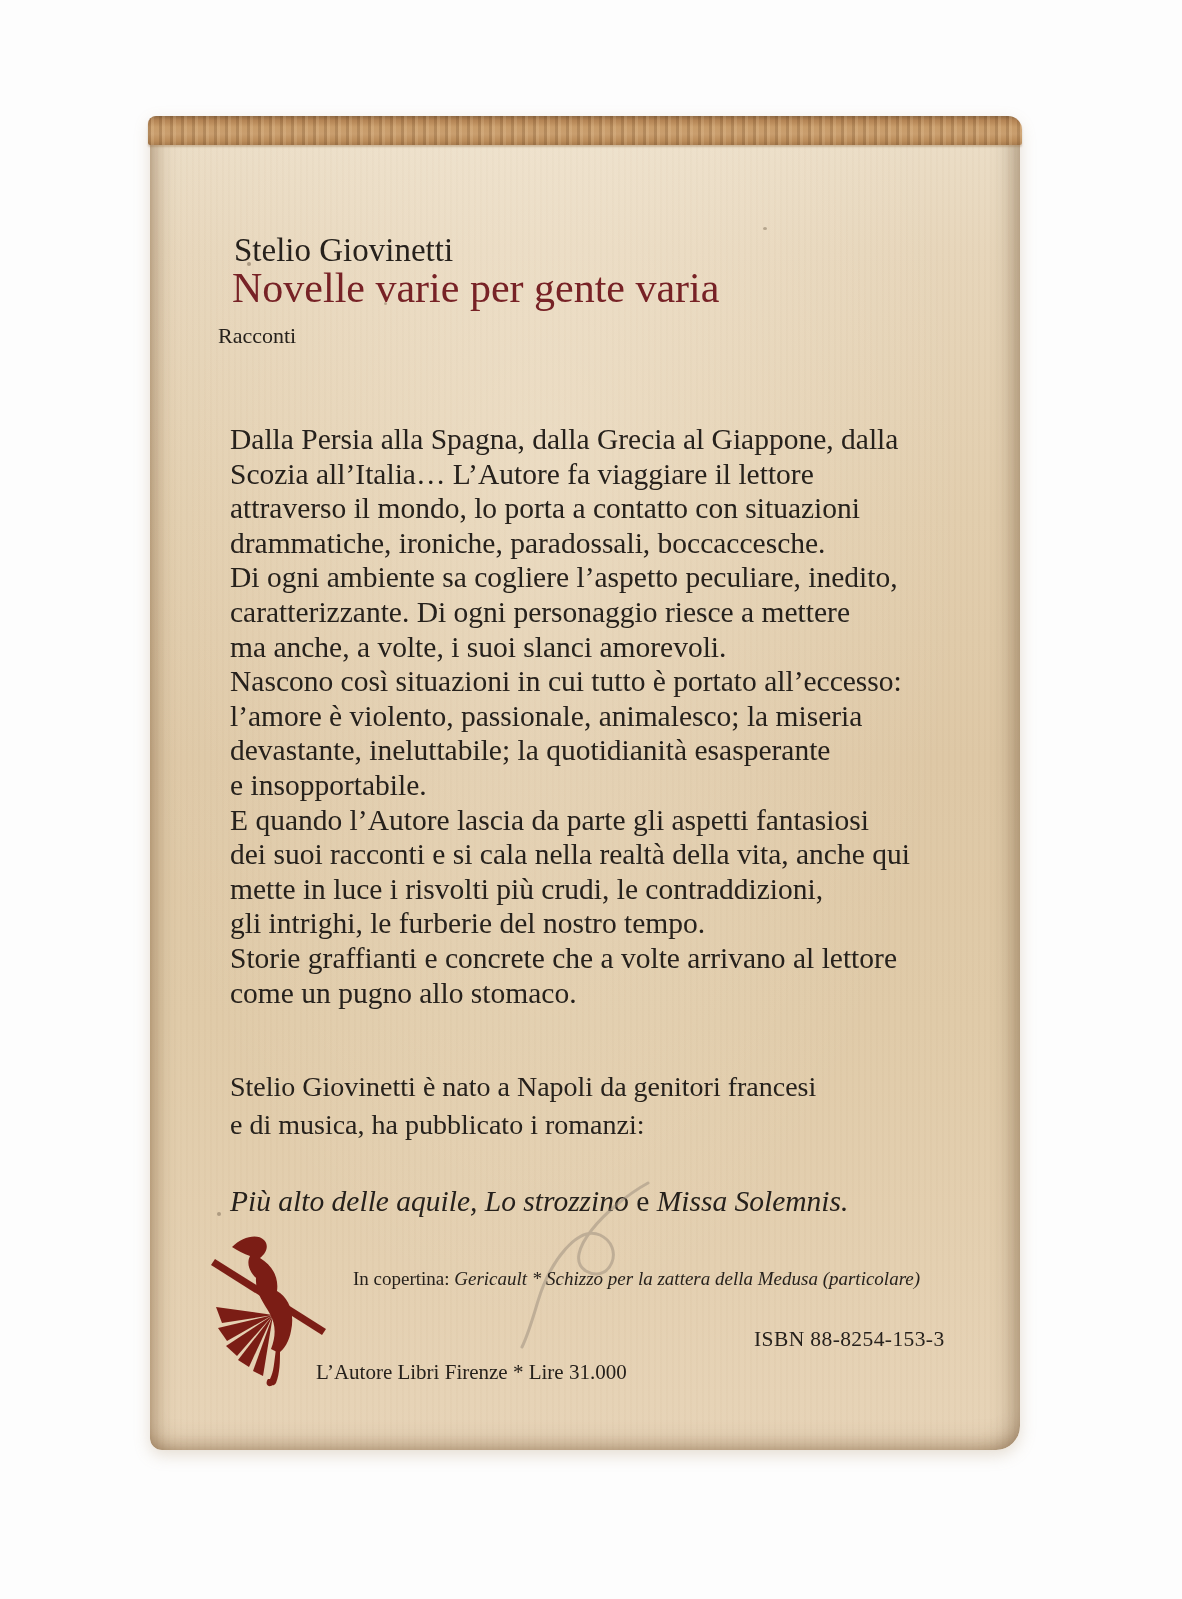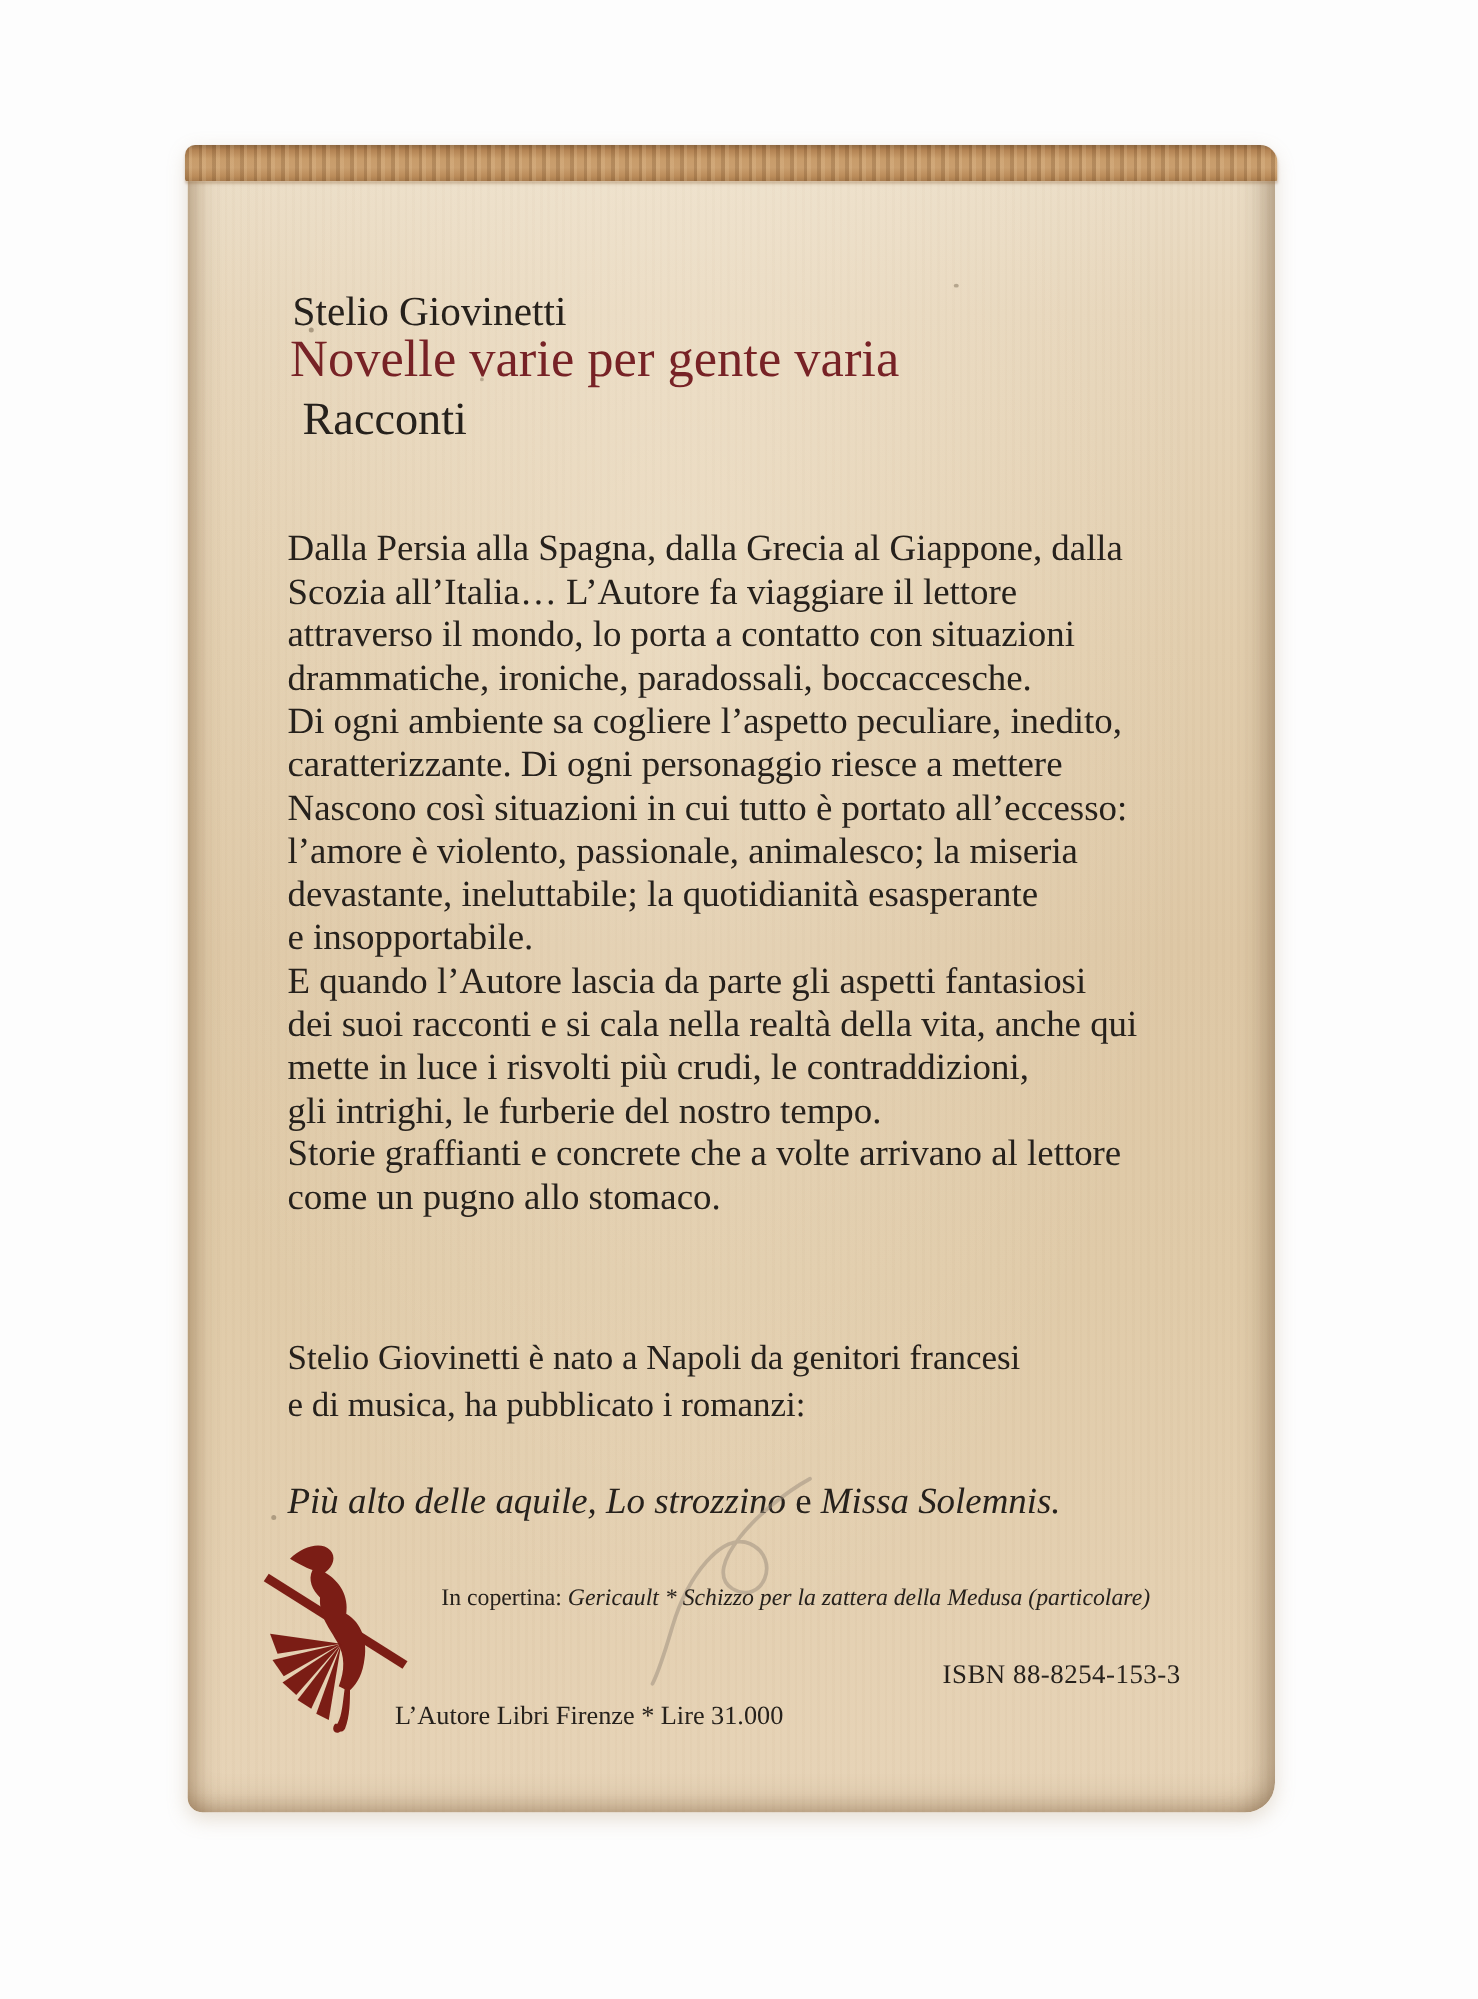--- a/index.html
+++ b/index.html
@@ -27,21 +27,21 @@
     position:absolute;left:-2px;right:-2px;top:-1px;height:29px;
     background:
       repeating-linear-gradient(90deg, rgba(92,58,26,0.20) 0 3px, rgba(255,230,190,0.14) 3px 6px, rgba(0,0,0,0) 6px 11px),
       linear-gradient(180deg,#8f6a44 0%,#b38353 14%,#c89c6a 38%,#c99e6e 62%,#bb8c5a 86%,#a87c4e 100%);
     border-radius:8px 14px 2px 2px;
     box-shadow:0 2px 2px rgba(150,110,70,0.35);
   }
   .txt{position:absolute;color:var(--text-color,#26211c);white-space:nowrap;}
   .author{left:84px;top:114px;font-size:33px;line-height:38px;text-align:center;}
   .title{left:82px;top:147px;font-size:42px;line-height:48px;color:var(--title-accent,#772226);}
-  .genre{left:92px;top:200px;font-size:37px;line-height:38px;text-align:center;}
+  .genre{left:68px;top:200px;font-size:22px;line-height:38px;text-align:center;}
   .desc{left:80px;top:305px;font-size:29.5px;line-height:34.6px;}
   .bio{left:80px;top:951px;font-size:28px;line-height:38px;}
   .novels{left:80px;top:1065px;font-size:29.5px;line-height:38px;}
   .credit{left:168px;top:1150px;font-size:19px;line-height:24px;margin-left:35px;}
   .publisher{left:166px;top:1210px;font-size:21px;line-height:26px;margin-top:32px;}
   .isbn{left:604px;top:1209px;font-size:21.5px;line-height:26px;letter-spacing:0.4px;}
   .it{font-style:italic;}
   .body-line{white-space:nowrap;}
   .logo{position:absolute;left:60px;top:1116px;color:var(--logo-color,#7b1d15);}
   .scribble{position:absolute;left:348px;top:1058px;opacity:0.5;}
@@ -63,20 +63,21 @@
     <div class="txt title">Novelle varie per gente varia</div>
     <div class="txt genre">Racconti</div>
 
     <div class="txt desc">
         <div class="body-line">Dalla Persia alla Spagna, dalla Grecia al Giappone, dalla</div>
         <div class="body-line">Scozia all’Italia… L’Autore fa viaggiare il lettore</div>
         <div class="body-line">attraverso il mondo, lo porta a contatto con situazioni</div>
         <div class="body-line">drammatiche, ironiche, paradossali, boccaccesche.</div>
         <div class="body-line">Di ogni ambiente sa cogliere l’aspetto peculiare, inedito,</div>
         <div class="body-line">caratterizzante. Di ogni personaggio riesce a mettere</div>
+        <div class="body-line">ma anche, a volte, i suoi slanci amorevoli.</div>
         <div class="body-line">Nascono così situazioni in cui tutto è portato all’eccesso:</div>
         <div class="body-line">l’amore è violento, passionale, animalesco; la miseria</div>
         <div class="body-line">devastante, ineluttabile; la quotidianità esasperante</div>
         <div class="body-line">e insopportabile.</div>
         <div class="body-line">E quando l’Autore lascia da parte gli aspetti fantasiosi</div>
         <div class="body-line">dei suoi racconti e si cala nella realtà della vita, anche qui</div>
         <div class="body-line">mette in luce i risvolti più crudi, le contraddizioni,</div>
         <div class="body-line">gli intrighi, le furberie del nostro tempo.</div>
         <div class="body-line">Storie graffianti e concrete che a volte arrivano al lettore</div>
         <div class="body-line">come un pugno allo stomaco.</div>

